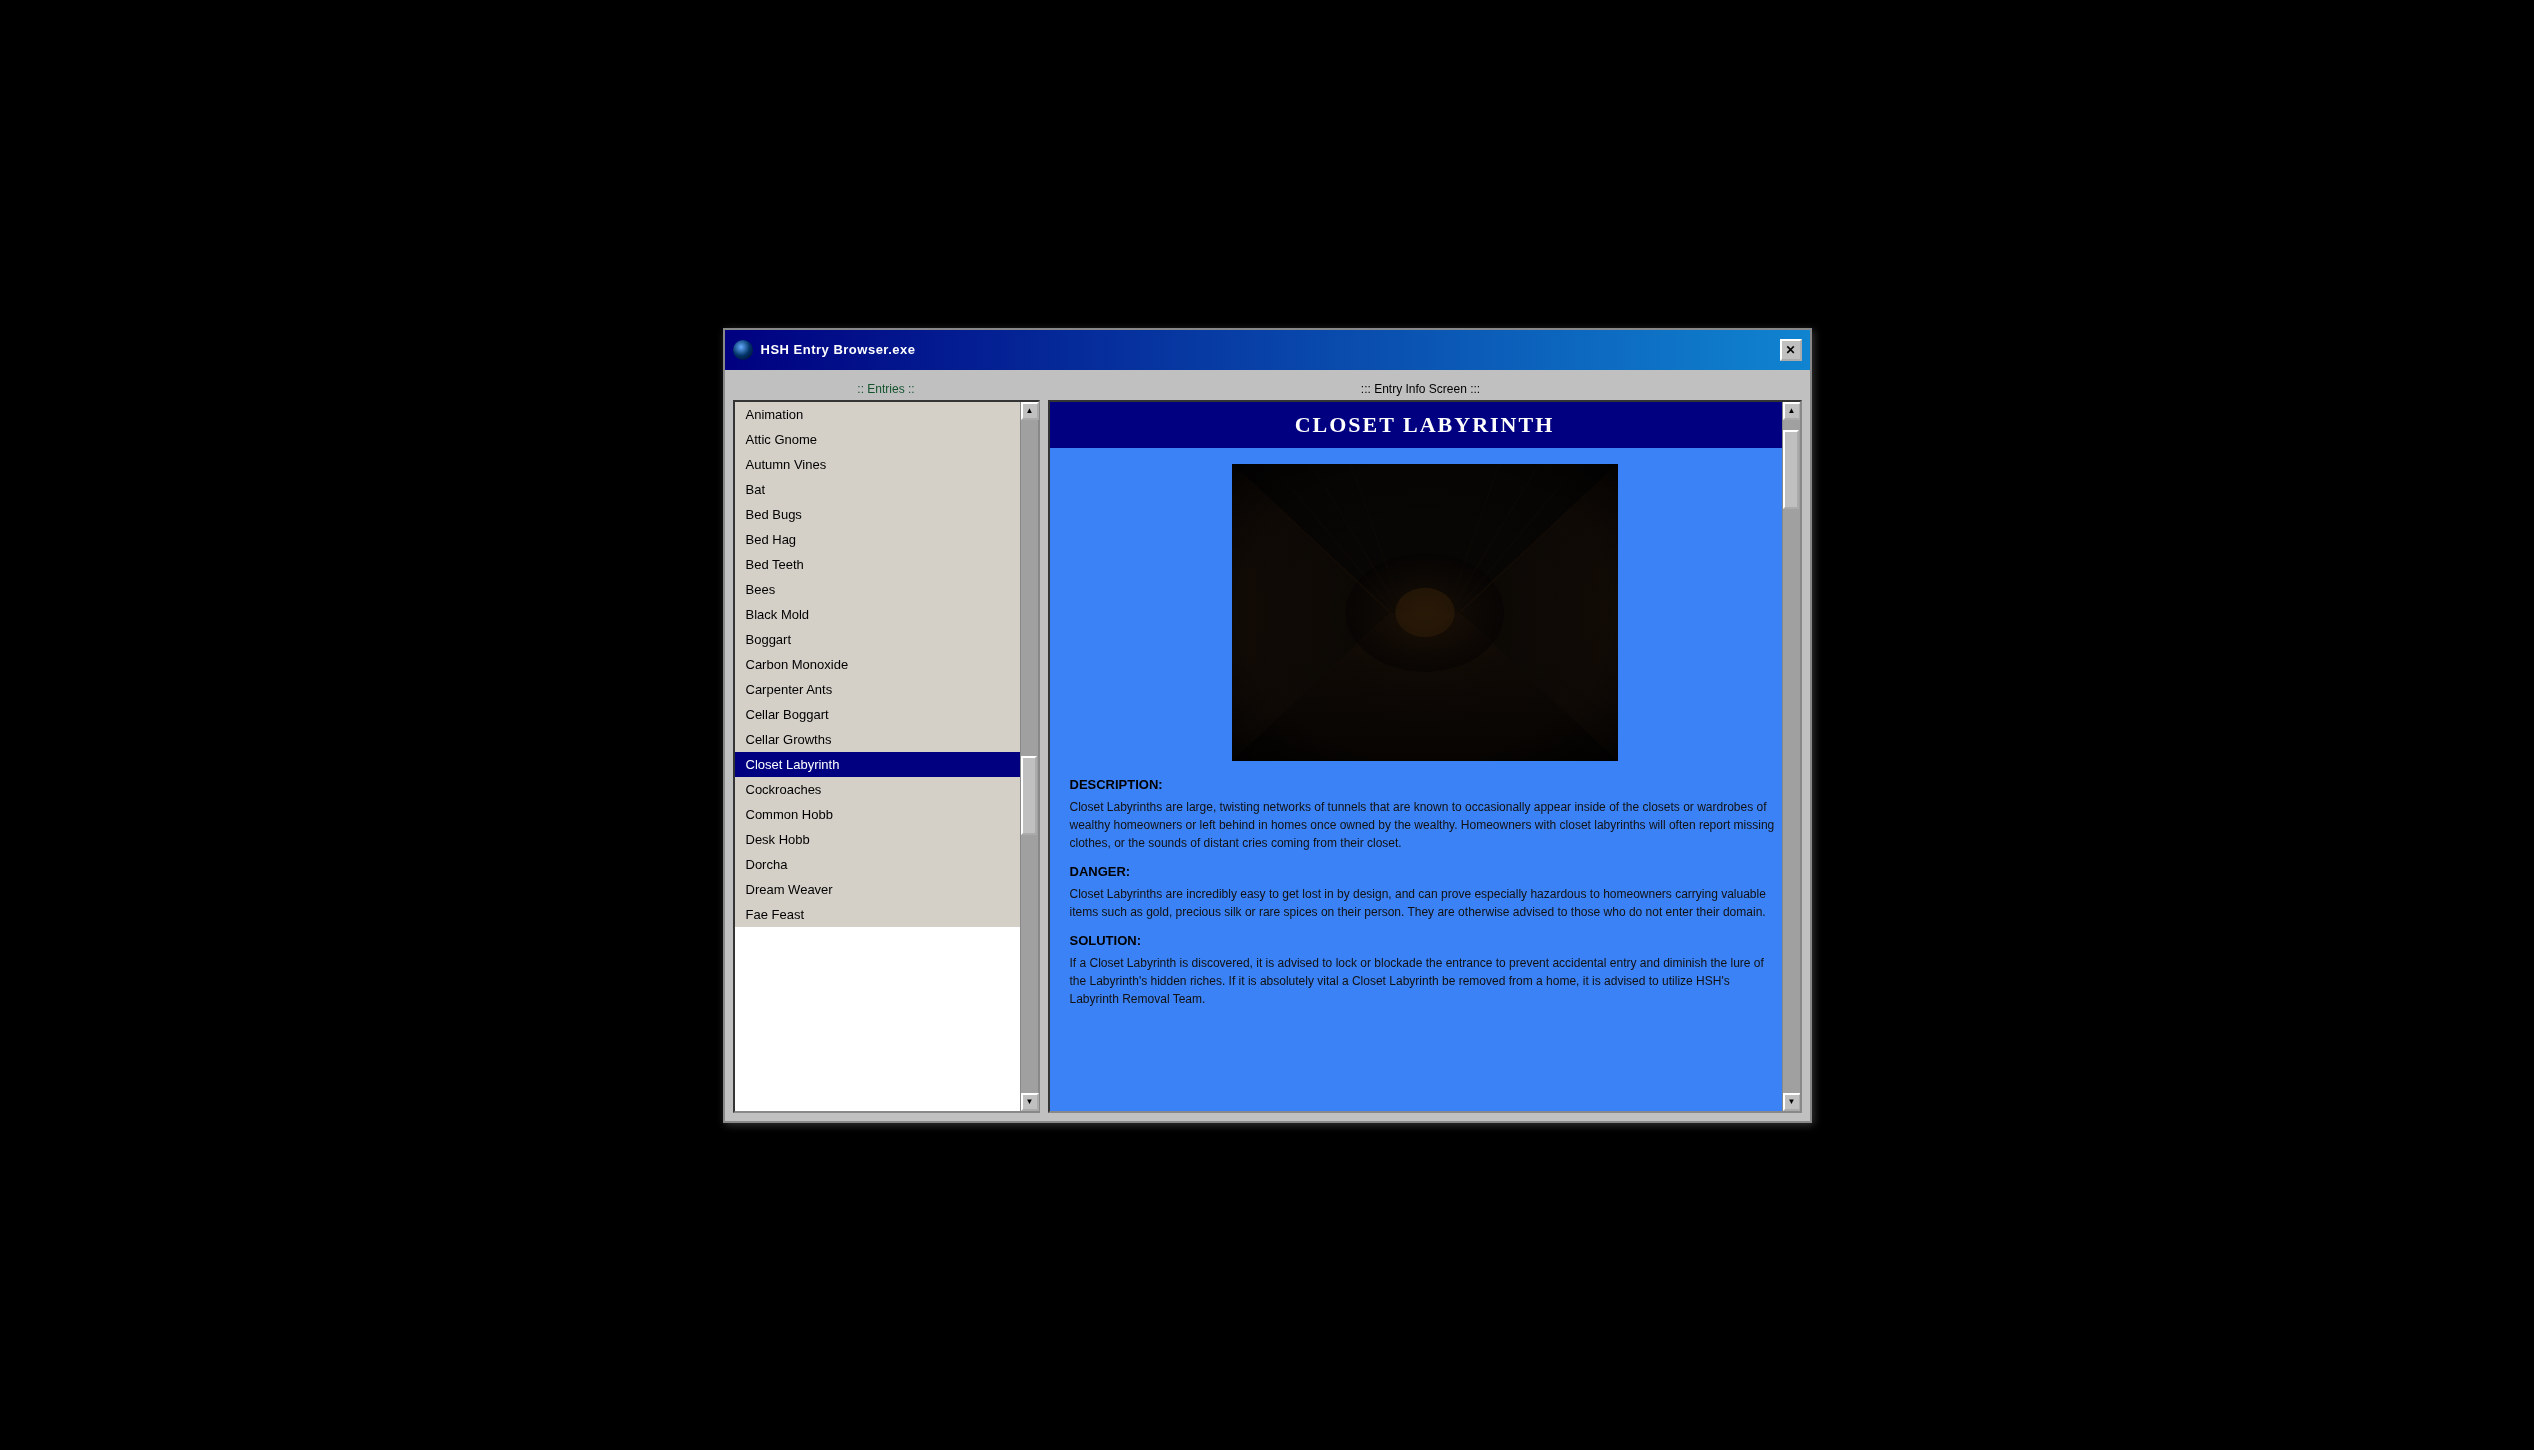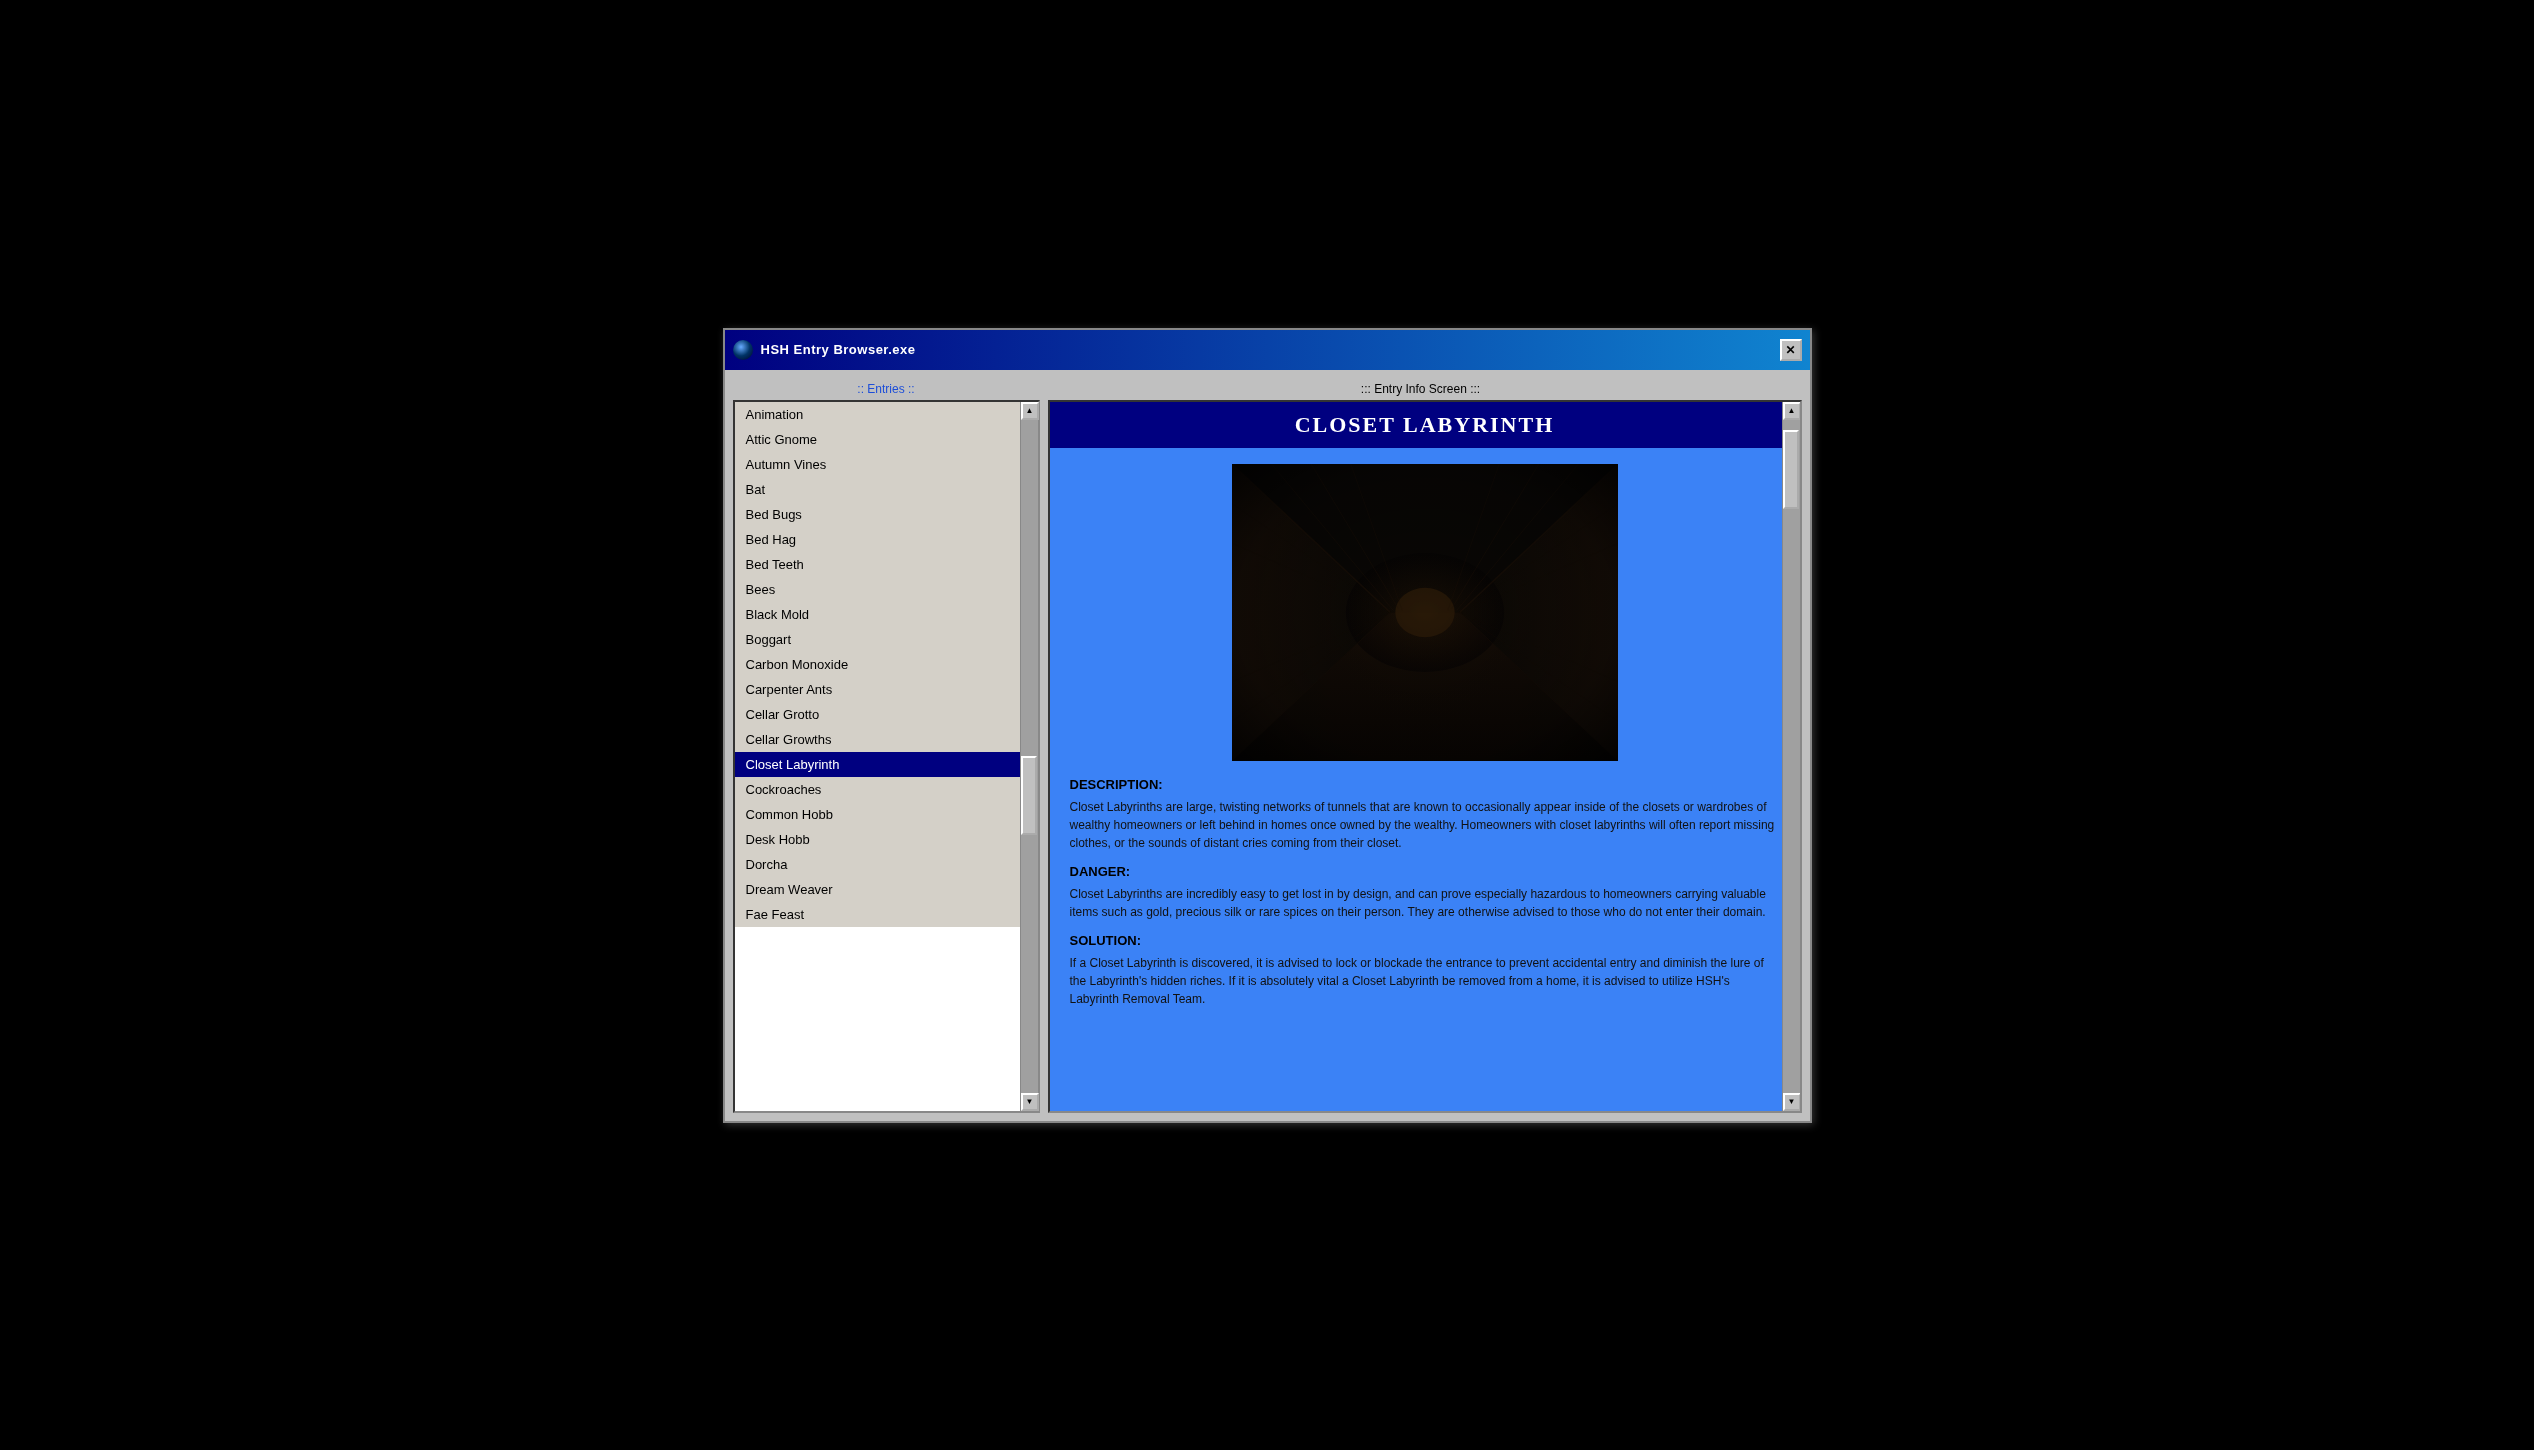--- a/index.html
+++ b/index.html
@@ -69,21 +69,21 @@
 
     .section-headers {
       display: flex;
       gap: 0;
     }
 
     .section-header-left {
       width: 307px;
       text-align: center;
       font-size: 12px;
-      color: #1d4ed8;
+      color: #14532d;
       padding: 4px 0;
     }
 
     .section-header-right {
       flex: 1;
       text-align: center;
       font-size: 12px;
       color: #000;
       padding: 4px 0;
     }
@@ -283,21 +283,21 @@
           <div class="list-item">Autumn Vines</div>
           <div class="list-item">Bat</div>
           <div class="list-item">Bed Bugs</div>
           <div class="list-item">Bed Hag</div>
           <div class="list-item">Bed Teeth</div>
           <div class="list-item">Bees</div>
           <div class="list-item">Black Mold</div>
           <div class="list-item">Boggart</div>
           <div class="list-item">Carbon Monoxide</div>
           <div class="list-item">Carpenter Ants</div>
-          <div class="list-item">Cellar Grotto</div>
+          <div class="list-item">Cellar Boggart</div>
           <div class="list-item">Cellar Growths</div>
           <div class="list-item selected">Closet Labyrinth</div>
           <div class="list-item">Cockroaches</div>
           <div class="list-item">Common Hobb</div>
           <div class="list-item">Desk Hobb</div>
           <div class="list-item">Dorcha</div>
           <div class="list-item">Dream Weaver</div>
           <div class="list-item">Fae Feast</div>
         </div>
 

